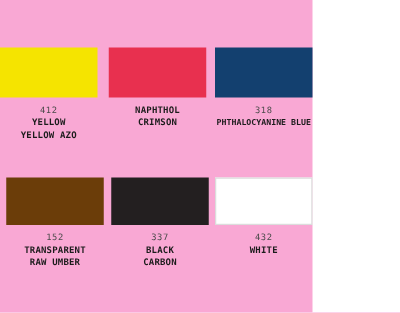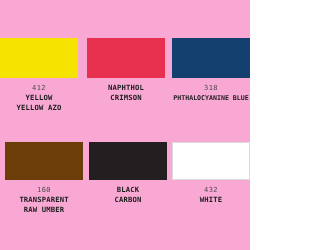--- a/index.html
+++ b/index.html
@@ -126,29 +126,30 @@
       </div>
     </div>
 
   </div>
 
   <div class="row row-bottom">
 
     <div class="cell cell-0">
       <div class="swatch" style="background-color: rgb(107, 61, 9);"></div>
       <div class="labels">
-        <span class="code">160</span>
+        <span class="code">152</span>
         <span class="name-line">TRANSPARENT</span>
         <span class="name-line">RAW UMBER</span>
       </div>
     </div>
 
     <div class="cell cell-1">
       <div class="swatch" style="background-color: rgb(35, 31, 32);"></div>
       <div class="labels">
+        <span class="code">337</span>
         <span class="name-line">BLACK</span>
         <span class="name-line">CARBON</span>
       </div>
     </div>
 
     <div class="cell cell-2">
       <div class="swatch bordered" style="background-color: rgb(255, 255, 255); border-color: rgb(220, 220, 220);"></div>
       <div class="labels">
         <span class="code">432</span>
         <span class="name-line">WHITE</span>

